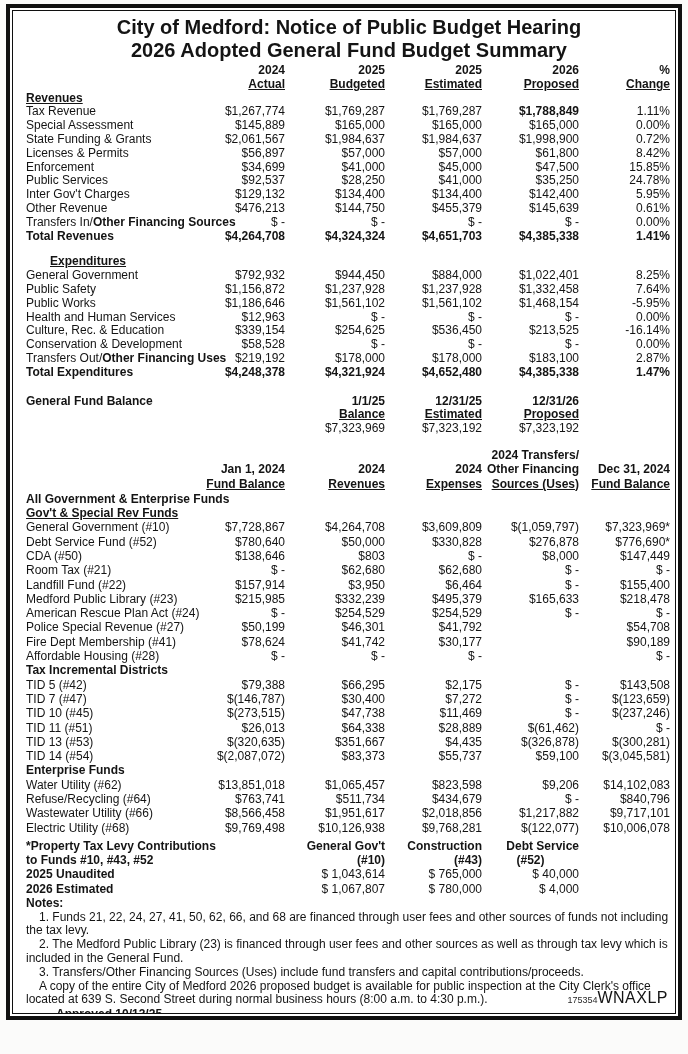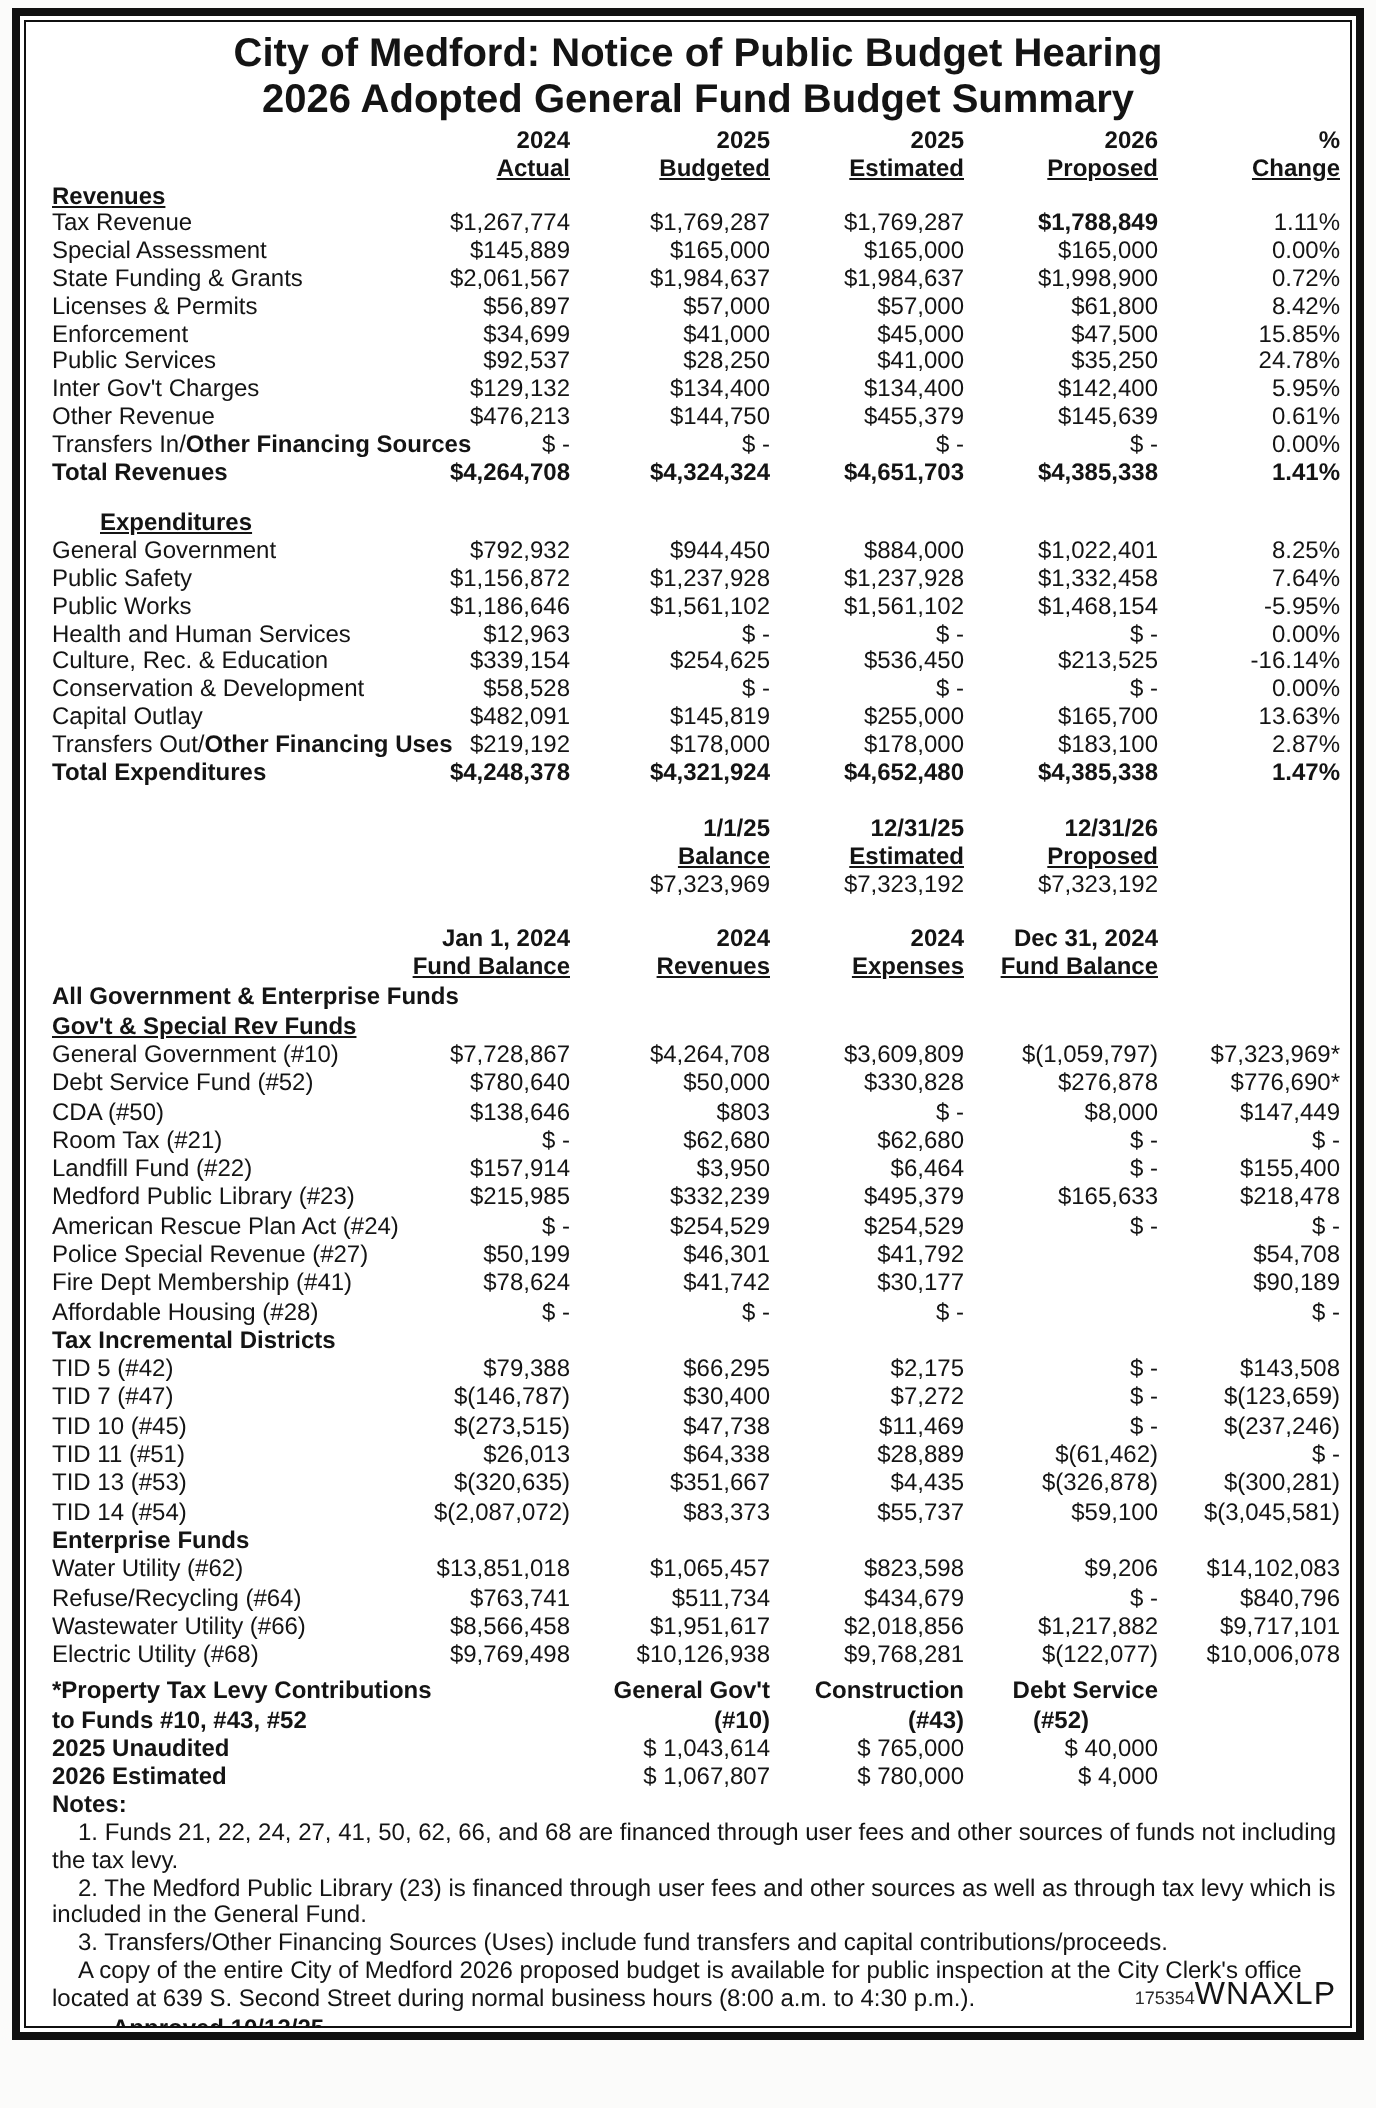--- a/index.html
+++ b/index.html
@@ -194,46 +194,39 @@
         </div>
         <div class="row">
           <div class="cell lab"><span>Conservation &amp; Development</span></div>
           <div class="cell">$58,528</div>
           <div class="cell">$ -</div>
           <div class="cell">$ -</div>
           <div class="cell">$ -</div>
           <div class="cell">0.00%</div>
         </div>
         <div class="row">
-          <div class="cell lab"><span>Capital Outlay</span></div>
-          <div class="cell">$482,091</div>
-          <div class="cell">$145,819</div>
-          <div class="cell">$255,000</div>
-          <div class="cell">$165,700</div>
-          <div class="cell">13.63%</div>
-        </div>
-        <div class="row">
           <div class="cell lab"><span>Transfers Out/</span><span class="b">Other Financing Uses</span></div>
           <div class="cell">$219,192</div>
           <div class="cell">$178,000</div>
           <div class="cell">$178,000</div>
           <div class="cell">$183,100</div>
           <div class="cell">2.87%</div>
         </div>
         <div class="row">
           <div class="cell lab"><span class="b">Total Expenditures</span></div>
           <div class="cell b">$4,248,378</div>
           <div class="cell b">$4,321,924</div>
           <div class="cell b">$4,652,480</div>
           <div class="cell b">$4,385,338</div>
           <div class="cell b">1.47%</div>
         </div>
       </div>
     <div id="gfb">
         <div class="row">
+          <div class="cell lab b" style="grid-column: 1 / 3;">General Fund Balance</div>
           <div class="cell b" style="grid-column: 3;">1/1/25</div>
           <div class="cell b" style="grid-column: 4;">12/31/25</div>
           <div class="cell b" style="grid-column: 5;">12/31/26</div>
         </div>
         <div class="row">
           <div class="cell lab" style="grid-column: 1 / 3;"></div>
           <div class="cell b" style="grid-column: 3;"><span class="u">Balance</span></div>
           <div class="cell b" style="grid-column: 4;"><span class="u">Estimated</span></div>
           <div class="cell b" style="grid-column: 5;"><span class="u">Proposed</span></div>
         </div>
@@ -251,20 +244,25 @@
             <div class="hl"><span>Jan 1, 2024</span></div>
             <div class="hl"><span class="u">Fund Balance</span></div>
           </div>
           <div class="cell hc">
             <div class="hl"><span>2024</span></div>
             <div class="hl"><span class="u">Revenues</span></div>
           </div>
           <div class="cell hc">
             <div class="hl"><span>2024</span></div>
             <div class="hl"><span class="u">Expenses</span></div>
+          </div>
+          <div class="cell hc">
+            <div class="hl"><span>2024 Transfers/</span></div>
+            <div class="hl"><span>Other Financing</span></div>
+            <div class="hl"><span class="u">Sources (Uses)</span></div>
           </div>
           <div class="cell hc">
             <div class="hl"><span>Dec 31, 2024</span></div>
             <div class="hl"><span class="u">Fund Balance</span></div>
           </div>
         </div>
       </div>
     <div id="fund-rows">
         <div class="row">
           <div class="cell lab" style="grid-column: 1 / -1;"><span class="b">All Government &amp; Enterprise Funds</span></div>

